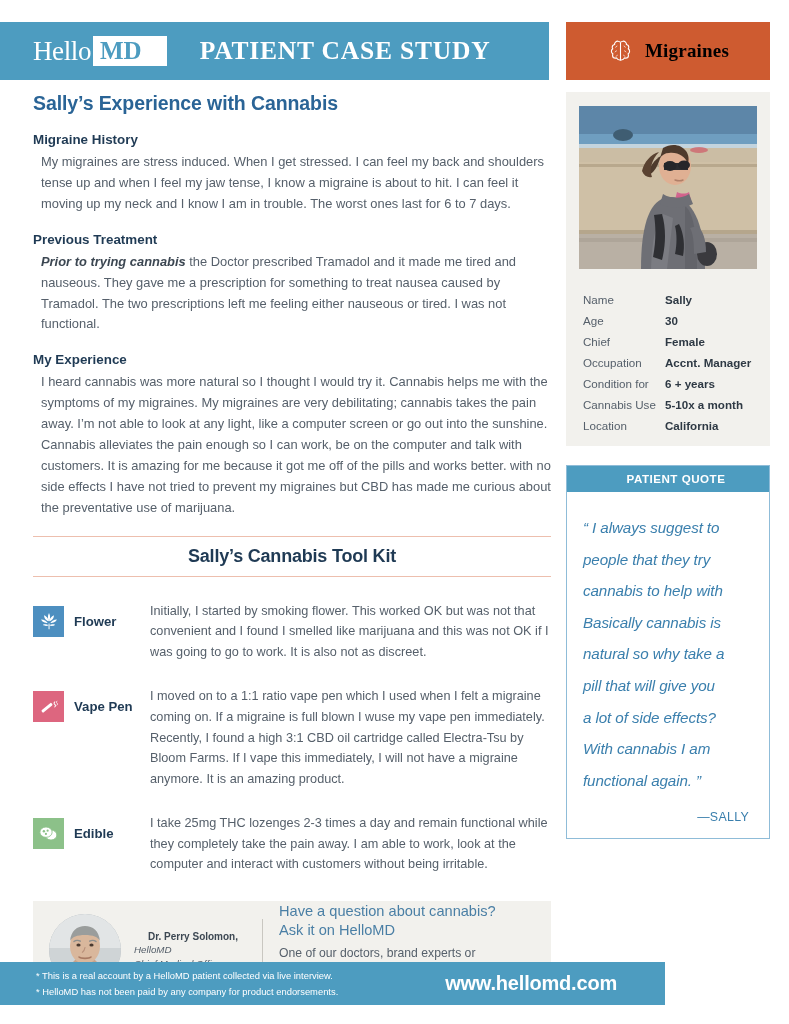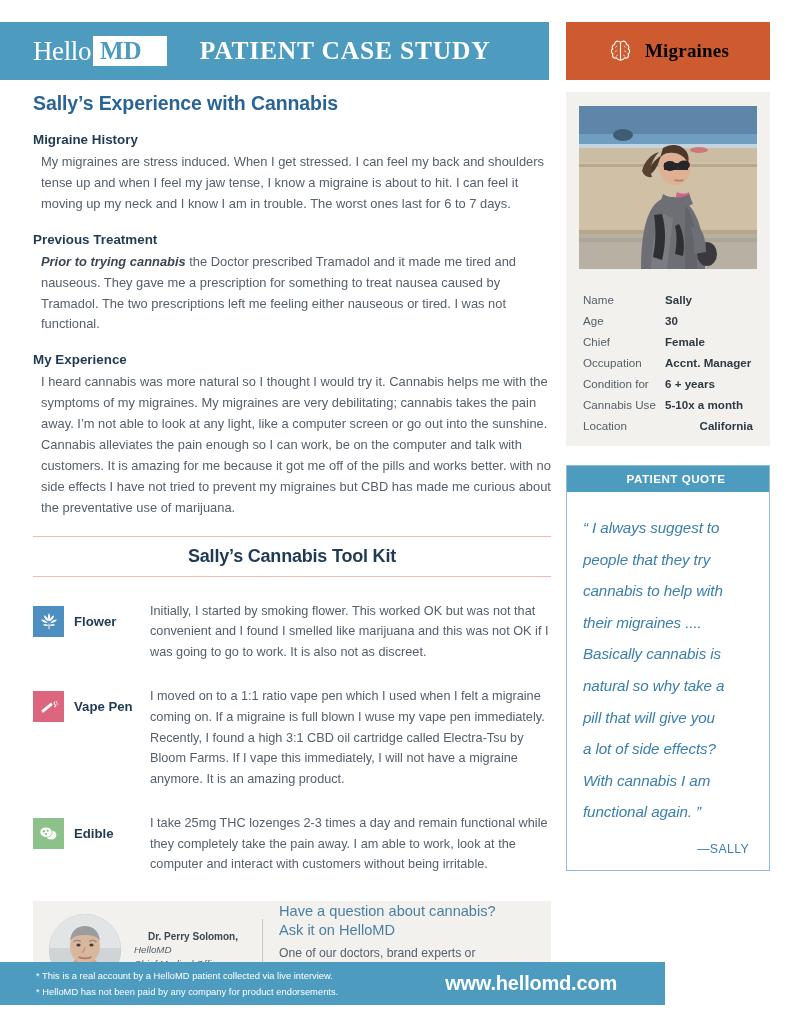--- a/index.html
+++ b/index.html
@@ -266,21 +266,21 @@
     width: 204px;
     background: #f2f1ed;
     box-sizing: border-box;
     padding: 11px 17px 14px 17px;
   }
   .info-row {
     display: flex;
     align-items: baseline;
     margin-bottom: 8px;
   }
-  .info-row:last-child { margin-bottom: 0; justify-content: space-between; }
+  .info-row:last-child { margin-bottom: 0; }
   .info-key {
     width: 82px;
     flex: 0 0 82px;
     font-size: 11.6px;
     color: #56606b;
   }
   .info-val {
     font-size: 11.6px;
     font-weight: bold;
     color: #2e3944;
@@ -559,21 +559,20 @@
       </div>
     </div>
 
     <div class="quote-card">
       <div class="quote-head">PATIENT QUOTE</div>
       <div class="quote-body">
         <div class="quote-text">
           <div>“ I always suggest to</div>
           <div>people that they try</div>
           <div>cannabis to help with</div>
-          <div>their migraines ....</div>
           <div>Basically cannabis is</div>
           <div>natural so why take a</div>
           <div>pill that will give you</div>
           <div>a lot of side effects?</div>
           <div>With cannabis I am</div>
           <div>functional again. ”</div>
         </div>
         <div class="quote-attr">—SALLY</div>
       </div>
     </div>

